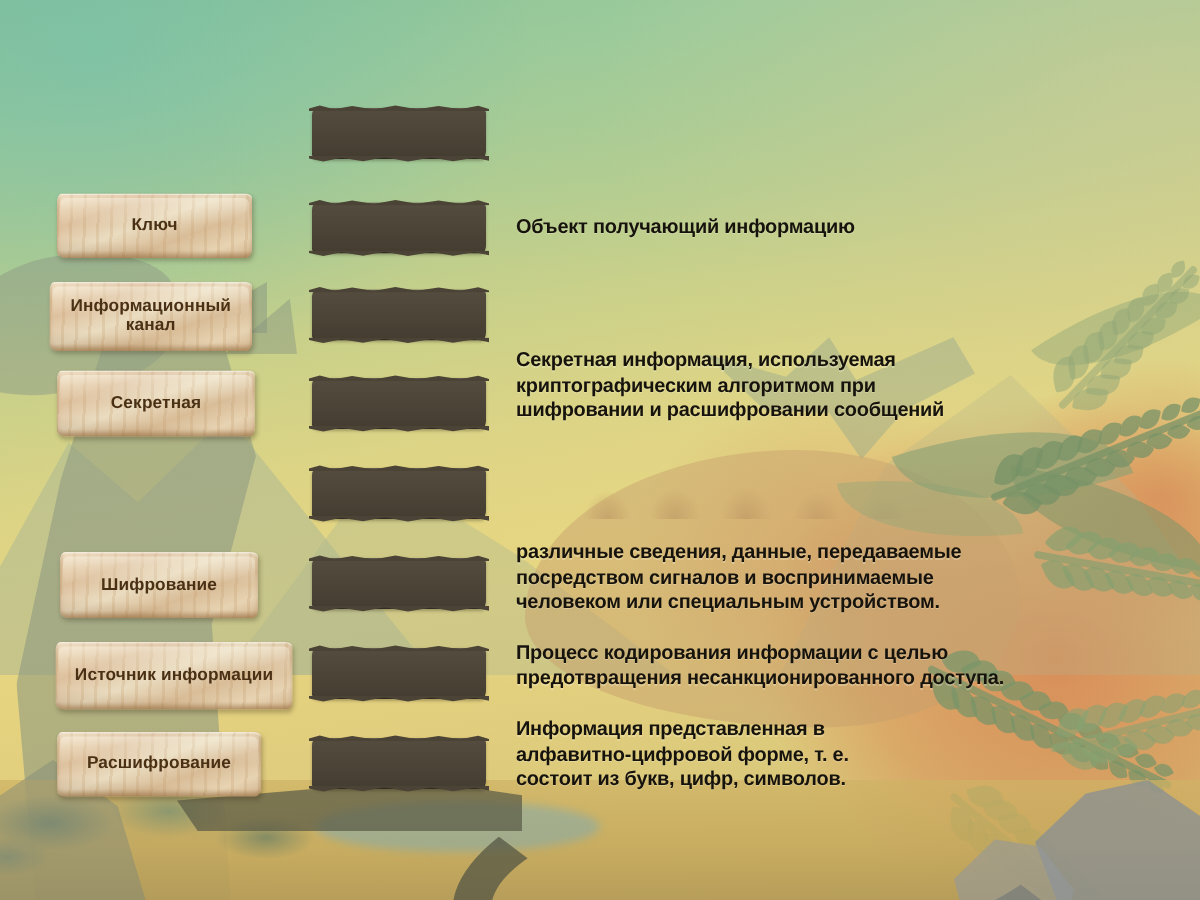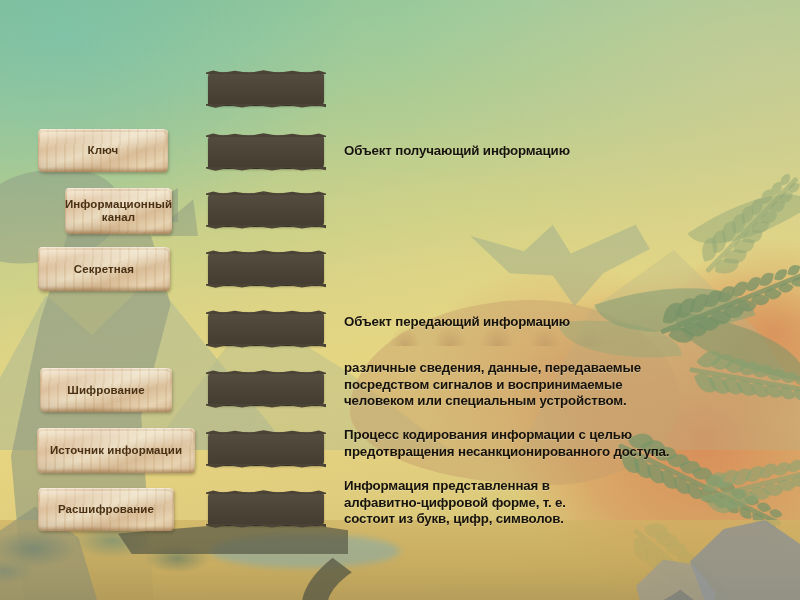--- a/index.html
+++ b/index.html
@@ -379,21 +379,21 @@
 
   <div class="bg-layer" id="haze"></div>
 
   <div id="board">
 
 
     <div class="tile" style="left:38px;top:129px;width:130px;height:43px;">
       <span>Ключ</span>
       </div>
 
-    <div class="tile" style="left:33px;top:188px;width:107px;height:46px;margin-left:32px;">
+    <div class="tile" style="left:33px;top:188px;width:135px;height:46px;">
       <span>Информационный
 канал</span>
       </div>
 
     <div class="tile" style="left:38px;top:247px;width:132px;height:44px;">
       <span>Секретная</span>
       </div>
 
 
     <div class="tile" style="left:40px;top:368px;width:132px;height:44px;">
@@ -415,22 +415,24 @@
     <div class="drop" style="left:208px;top:252px;width:116px;height:34px;"></div>
     <div class="drop" style="left:208px;top:312px;width:116px;height:34px;"></div>
     <div class="drop" style="left:208px;top:372px;width:116px;height:34px;"></div>
     <div class="drop" style="left:208px;top:432px;width:116px;height:34px;"></div>
     <div class="drop" style="left:208px;top:492px;width:116px;height:34px;"></div>
 
 
     <div class="defn" style="left:344px;top:143px;width:430px;">Объект получающий информацию</div>
 
 
-
-    <div class="defn" style="left:344px;top:314px;width:430px;">Объект передающий информацию</div>
+    <div class="defn" style="left:344px;top:232px;width:430px;">Секретная информация, используемая
+криптографическим алгоритмом при
+шифровании и расшифровании сообщений</div>
+
 
     <div class="defn" style="left:344px;top:360px;width:450px;">различные сведения, данные, передаваемые
 посредством сигналов и воспринимаемые
 человеком или специальным устройством.</div>
 
     <div class="defn" style="left:344px;top:427px;width:460px;">Процесс кодирования информации с целью
 предотвращения несанкционированного доступа.</div>
 
     <div class="defn" style="left:344px;top:478px;width:430px;">Информация представленная в
 алфавитно-цифровой форме, т. е.

